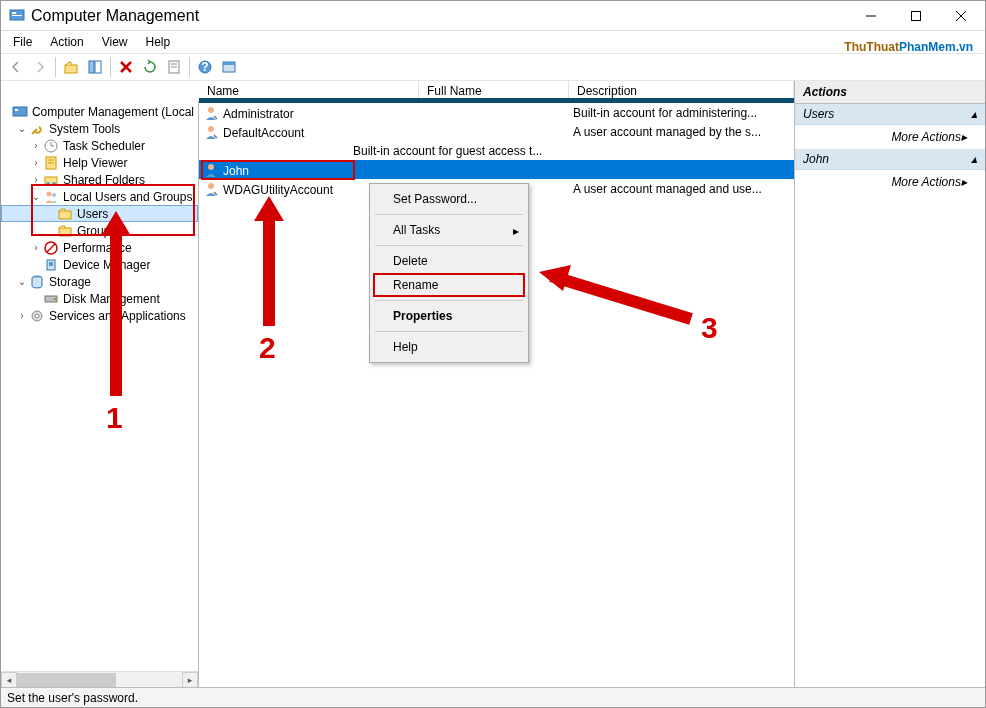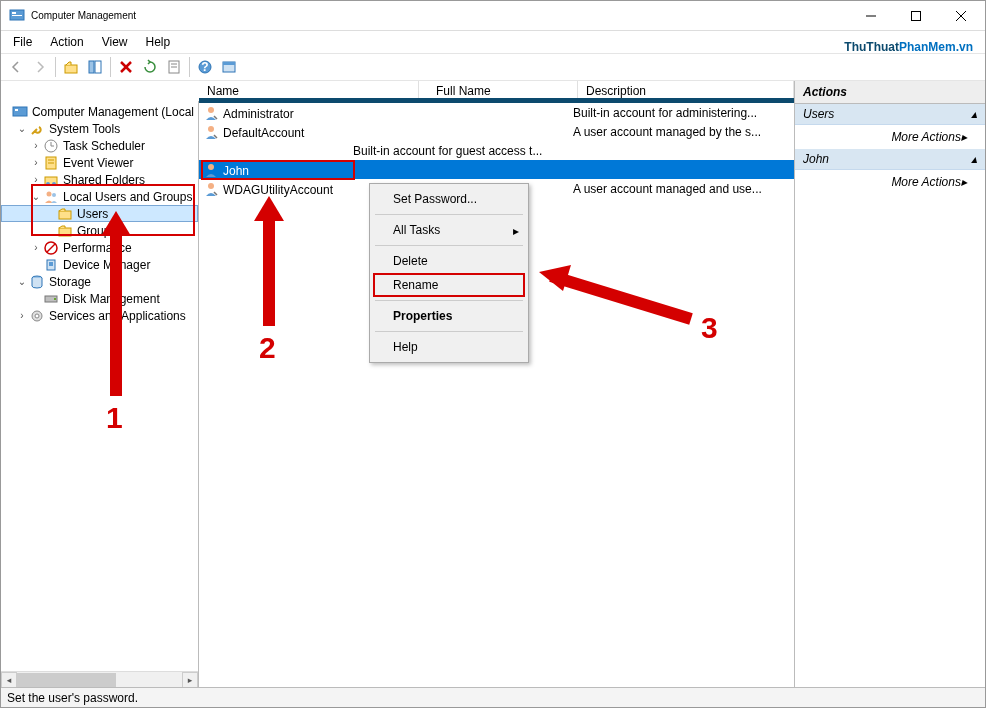--- a/index.html
+++ b/index.html
@@ -1,40 +1,40 @@
 <!DOCTYPE html>
 <html><head>
 <meta charset="utf-8">
 <style>
 * { box-sizing: border-box; margin: 0; padding: 0; font-family: "Segoe UI", Tahoma, sans-serif; font-size: 12px; }
 body { background: #fff; width: 986px; height: 708px; overflow: hidden; position: relative; border: 1px solid #999; }
 .titlebar { height: 30px; display: flex; align-items: center; padding: 0 2px; border-bottom: 1px solid #ddd; }
 .titlebar .app-icon { width: 16px; height: 16px; margin: 0 6px; }
-.titlebar .title { flex: 0 0 auto; font-size: 10px; }
+.titlebar .title { flex: 0 0 auto; font-size: 16px; }
 .titlebar .spacer { flex: 1; }
 .win-btn { width: 45px; height: 28px; display: flex; align-items: center; justify-content: center; cursor: pointer; }
 .menubar { height: 22px; display: flex; align-items: center; padding: 0 4px; gap: 2px; }
 .menubar .menu-item { padding: 2px 8px; cursor: pointer; }
 .watermark { position: absolute; top: 32px; right: 12px; font-size: 20px; font-weight: bold; }
-.watermark .red { color: #0c4a6e; }
+.watermark .red { color: #a16207; }
 .watermark .blue { color: #0070c0; }
 .toolbar { height: 28px; display: flex; align-items: center; padding: 0 4px; gap: 2px; border-top: 1px solid #e5e5e5; border-bottom: 1px solid #e5e5e5; }
 .tb-btn { width: 22px; height: 22px; display: flex; align-items: center; justify-content: center; cursor: pointer; border: 1px solid transparent; }
 .tb-sep { width: 1px; height: 20px; background: #ccc; margin: 0 2px; }
 .content { display: flex; height: calc(708px - 30px - 22px - 28px - 22px); }
 .tree-panel { width: 198px; border-right: 1px solid #bbb; overflow: hidden; padding: 2px 0; position: relative; margin-top: 20px; }
 .tree-item { display: flex; align-items: center; height: 17px; padding-right: 4px; cursor: pointer; white-space: nowrap; }
 .tree-item.selected { background: #cde8ff; outline: 1px solid #7aa7d5; outline-offset: -1px; }
 .expander { width: 14px; text-align: center; color: #555; font-size: 10px; cursor: pointer; }
 .tree-icon { width: 16px; height: 16px; margin-right: 4px; flex-shrink: 0; }
 .list-panel { flex: 1; border-right: 1px solid #bbb; display: flex; flex-direction: column; position: relative; }
 .list-header { display: flex; height: 22px; border-bottom: 5px solid #0c4a6e; }
 .list-header .col { padding: 3px 8px; border-right: 1px solid #e0e0e0; cursor: pointer; }
 .col-name { width: 220px; }
-.col-fullname { width: 150px; margin-left: 9px; }
+.col-fullname { width: 150px; }
 .col-desc { flex: 1; }
 .list-body { flex: 1; position: relative; }
 .list-row { display: flex; height: 19px; align-items: center; cursor: pointer; white-space: nowrap; }
 .list-row.selected { background: #0078d7; color: #fff; }
 .list-row .cell { padding: 0 4px; overflow: hidden; text-overflow: ellipsis; }
 .list-row .cell-name { width: 220px; display: flex; align-items: flex-end; }
 .list-row .cell-fullname { width: 150px; }
 .list-row .cell-desc { flex: 1; overflow: hidden; text-overflow: ellipsis; }
 .user-icon { width: 16px; height: 16px; margin-right: 4px; flex-shrink: 0; }
 .actions-panel { width: 190px; display: flex; flex-direction: column; font-style: italic; }
@@ -193,21 +193,21 @@
     </div>
     <div class="tree-item" style="padding-left:28px">
       <span class="expander">›</span>
       <span class="tree-icon">
           <svg width="16" height="16">
             <rect x="3" y="2" width="10" height="12" fill="#ffe08a" stroke="#cc9a00"></rect>
             <line x1="5" y1="5" x2="11" y2="5" stroke="#cc9a00"></line>
             <line x1="5" y1="8" x2="11" y2="8" stroke="#cc9a00"></line>
           </svg>
         </span>
-      <span>Event Viewer</span>
+      <span>Help Viewer</span>
     </div>
     <div class="tree-item" style="padding-left:28px">
       <span class="expander">›</span>
       <span class="tree-icon">
           <svg width="16" height="16">
             <rect x="2" y="5" width="12" height="8" fill="#ffe08a" stroke="#cc9a00"></rect>
             <circle cx="5" cy="12" r="2" fill="#5b9bd5"></circle>
             <circle cx="11" cy="12" r="2" fill="#5b9bd5"></circle>
           </svg>
         </span>

